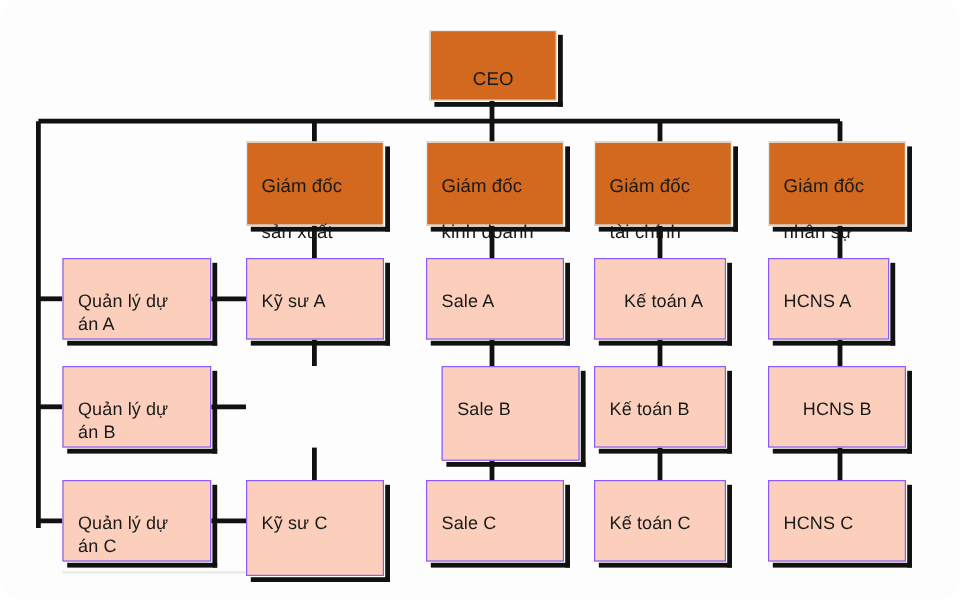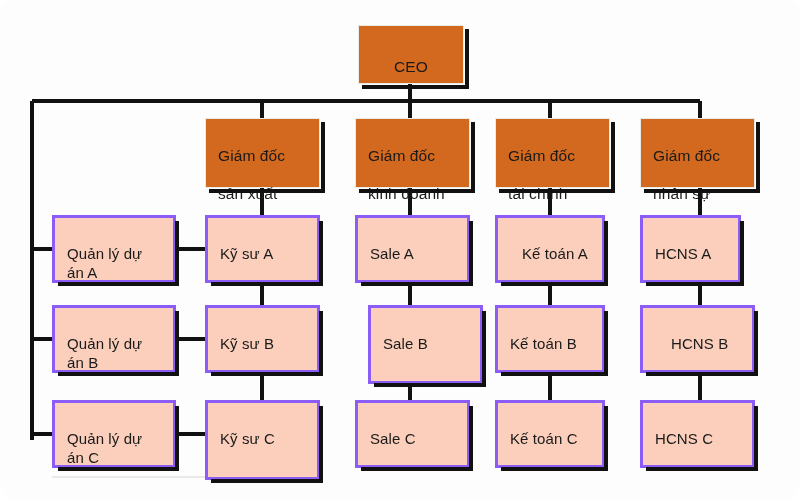--- a/index.html
+++ b/index.html
@@ -38,21 +38,21 @@
     border: 1px solid #e8ebe6;
     font-size: 15.5px;
     letter-spacing: 0.1px;
   }
   .node.exec.ceo {
     text-align: center;
     padding-top: 13px;
   }
   .node.staff {
     background: #fbcfbc;
-    border: 3px solid #8b5cf6;
+    border: 1px solid #8b5cf6;
     font-size: 15px;
     letter-spacing: 0.1px;
   }
   
   .node::after {
     content: "";
     position: absolute;
     left: 3px;
     right: -6px;
     bottom: -6px;
@@ -154,23 +154,20 @@
 án B</span>
   </div>
   <div class="node staff" style="left:52px; top:400px; width:124px; height:68px;">
     <span class="label">Quản lý dự
 án C</span>
   </div>
 
   <div class="node staff" style="left:205px; top:215px; width:115px; height:68px;">
     <span class="label">Kỹ sư A</span>
   </div>
-  <div class="node staff" style="left:205px; top:305px; width:115px; height:68px;">
-    <span class="label">Kỹ sư B</span>
-  </div>
   <div class="node staff" style="left:205px; top:400px; width:115px; height:80px;">
     <span class="label">Kỹ sư C</span>
   </div>
 
   <div class="node staff" style="left:355px; top:215px; width:115px; height:68px;">
     <span class="label">Sale A</span>
   </div>
   <div class="node staff" style="left:368px; top:305px; width:115px; height:79px;">
     <span class="label">Sale B</span>
   </div>

